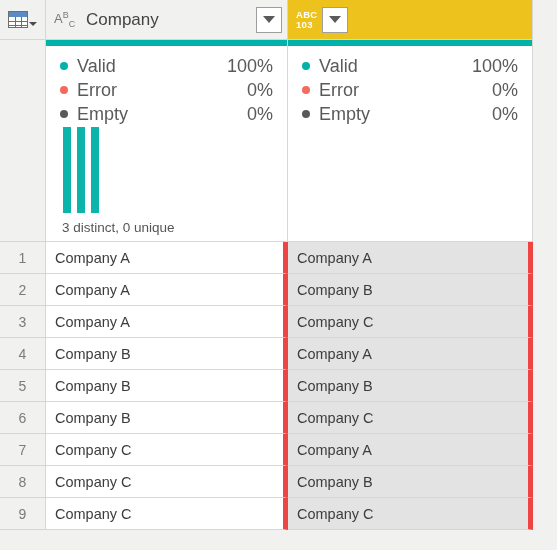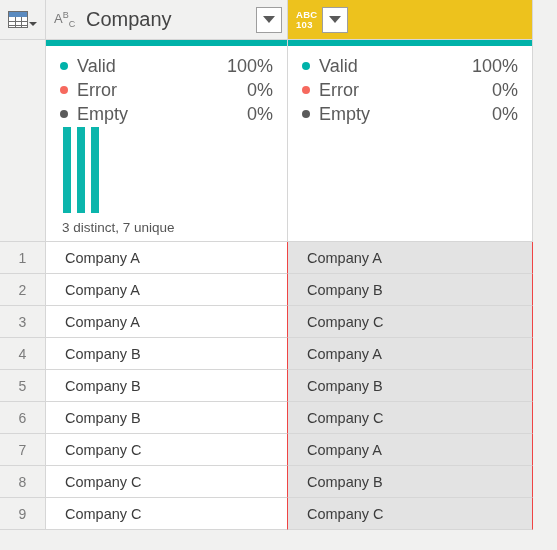--- a/index.html
+++ b/index.html
@@ -116,21 +116,21 @@
   .type-any {
     font-size: 9.5px;
     color: #ffffff;
     font-weight: 700;
     letter-spacing: 0.3px;
     line-height: 10px;
   }
 
   .col-title {
     flex: 1 1 auto;
-    font-size: 20px;
+    font-size: 17px;
     color: #3a3a3a;
     padding-left: 6px;
     white-space: nowrap;
     overflow: hidden;
   }
   .col-header.c1 .col-title { font-weight: 400; color: #444; }
   .col-header.c2 .col-title { font-weight: 700; color: #2b2b2b; }
 
   .dropdown-btn {
     width: 26px; height: 26px;
@@ -241,25 +241,25 @@
     border-right: 1px solid #d6d6d6;
     border-bottom: 1px solid #d6d6d6;
     display: flex;
     align-items: center;
     justify-content: center;
     font-size: 14px;
     color: #7b7b7b;
   }
   .cell {
     flex: 0 0 auto;
-    border-right: 1px solid #ef4444;
-    border-bottom: 1px solid #d6d6d6;
-    display: flex;
-    align-items: center;
-    padding-left: 19px;
+    border-right: 5px solid #ef4444;
+    border-bottom: 1px solid #d6d6d6;
+    display: flex;
+    align-items: center;
+    padding-left: 9px;
     font-size: 14.5px;
     color: #3c3c3c;
   }
   .cell.c1 { width: 242px; background: #ffffff; }
   .cell.c2 { width: 245px; background: #e3e3e3; }
 
   .bottom-fill {
     position: absolute;
     left: 0; top: 530px;
     width: 557px; height: 20px;
@@ -333,21 +333,21 @@
           <span class="stat-dot empty"></span>
           <span class="stat-label">Empty</span>
           <span class="stat-value">0%</span>
         </div>
       </div>
       <div class="histogram">
           <div class="hbar" style="height: 100%; background: rgb(11, 181, 172);"></div>
           <div class="hbar" style="height: 100%; background: rgb(11, 181, 172);"></div>
           <div class="hbar" style="height: 100%; background: rgb(11, 181, 172);"></div>
         </div>
-      <div class="distinct-text">3 distinct, 7 unique</div>
+      <div class="distinct-text">3 distinct, 0 unique</div>
     </div>
 
     <div class="profile-cell p2">
       <div class="quality-bar"></div>
       <div class="stats">
         <div class="stat-line">
           <span class="stat-dot valid"></span>
           <span class="stat-label">Valid</span>
           <span class="stat-value">100%</span>
         </div>

